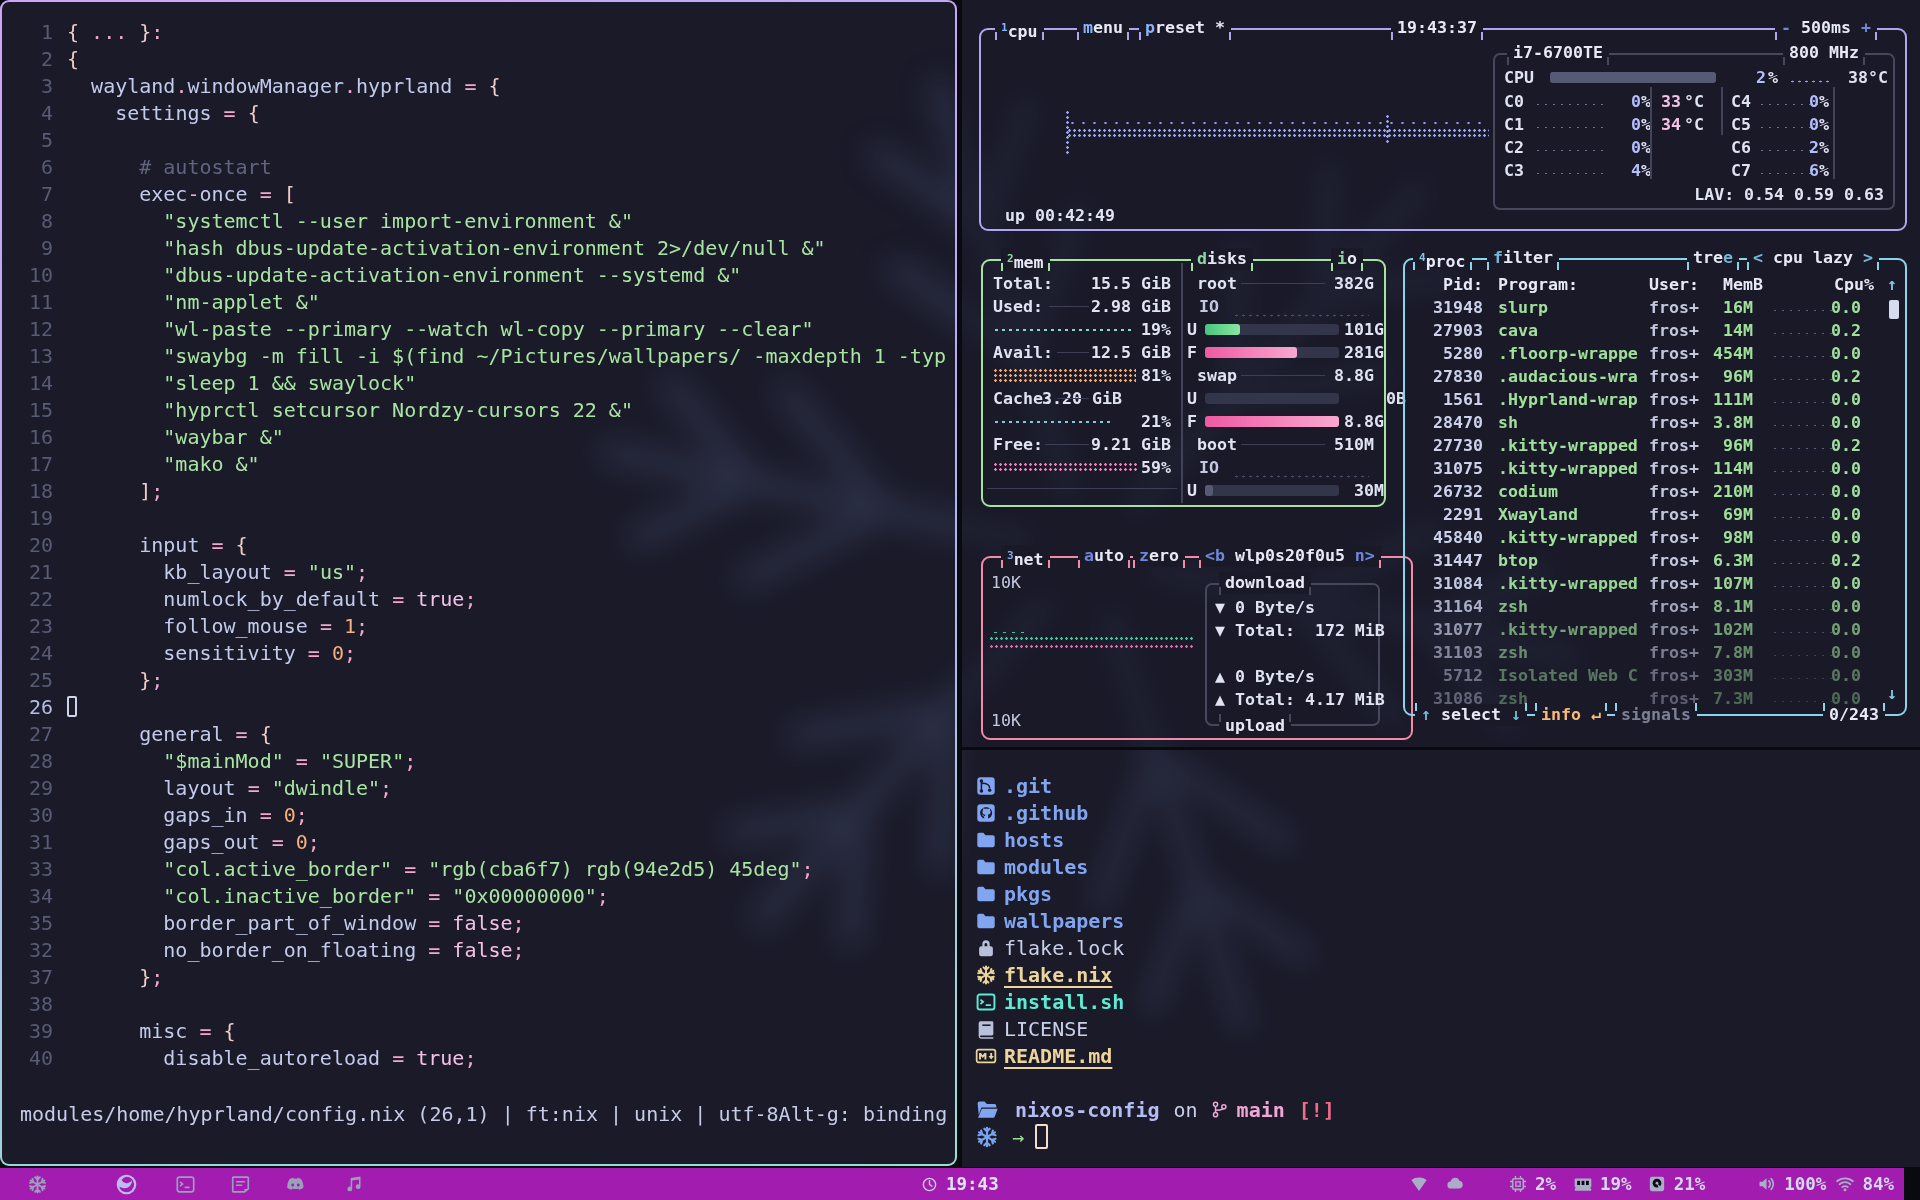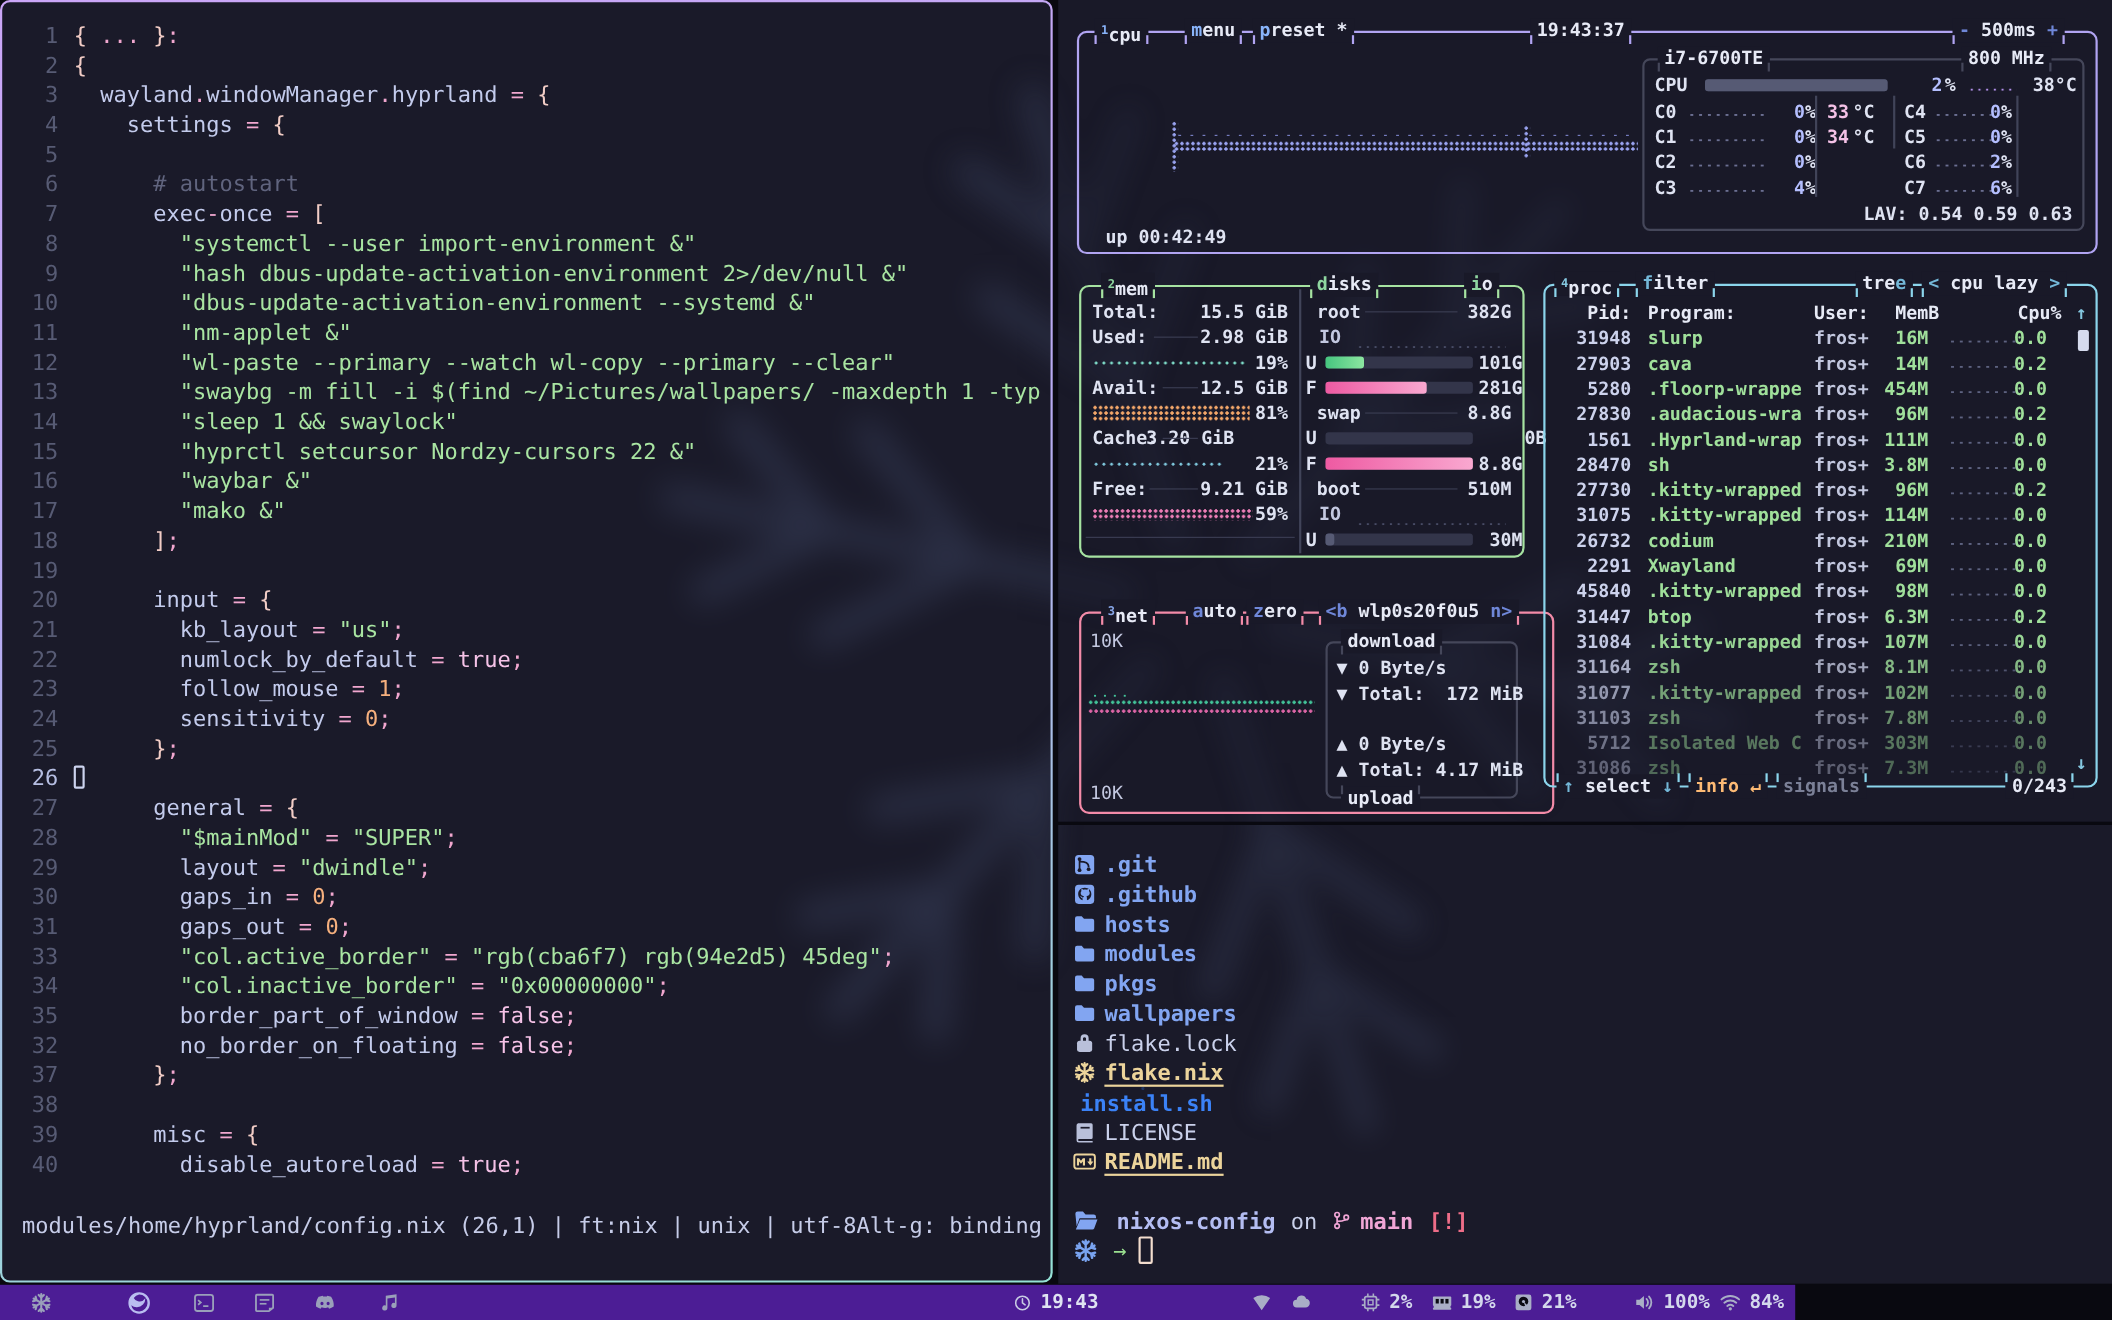--- a/index.html
+++ b/index.html
@@ -74,27 +74,27 @@
   .cell { position:absolute; top:0; }
   .prow .pgraph { position:absolute; left:366px; top:12px; width:62px; height:6px; color:#5d6280; }
 
   
   .trow { position:absolute; left:13px; height:27px; display:flex; align-items:center;
     font-size:20px; font-weight:bold; white-space:pre; }
   .trow .fname { margin-left:7px; }
   .fc-blue { color:#82a5f1; }
   .fc-text { color:#c9d0ea; font-weight:normal; }
   .fc-yellow { color:#ecd49b; }
-  .fc-green { color:#3b82f6;flex-direction:column; }
+  .fc-green { color:#5eead4; }
   .fname.fc-yellow { text-decoration:underline; text-underline-offset:4px; }
   .trow.fc-text .fic { color:#b9c0da; }
   .ic { display:inline-block; }
 
   
-  .waybar { position:absolute; left:0; top:1168px; width:1632px; height:32px; background:#4c1d95;
+  .waybar { position:absolute; left:0; top:1168px; width:1904px; height:32px; background:#a21caf;
     font-family:"DejaVu Sans", sans-serif; }
   .wb-left { position:absolute; left:0; top:0; height:32px; display:flex; align-items:center; color:#9aa0ba; }
   .wb-left svg:nth-of-type(2) { color:#b9bdf0; width:25px; height:25px; }
   .tric { color:#a9aec6; }
   .wb-clock { position:absolute; left:921px; top:0; height:32px; display:flex; align-items:center;
     color:#dfe3f2; font-size:17.5px; font-weight:bold; font-family:"DejaVu Sans Mono",monospace; }
   .wb-right { position:absolute; right:10px; top:0; height:32px; display:flex; align-items:center;
     color:#d4d8ec; font-size:17.5px; font-weight:bold; font-family:"DejaVu Sans Mono",monospace; }
   .wb-mod { display:flex; align-items:center; }
   .wb-mod .v { margin-left:7px; }

